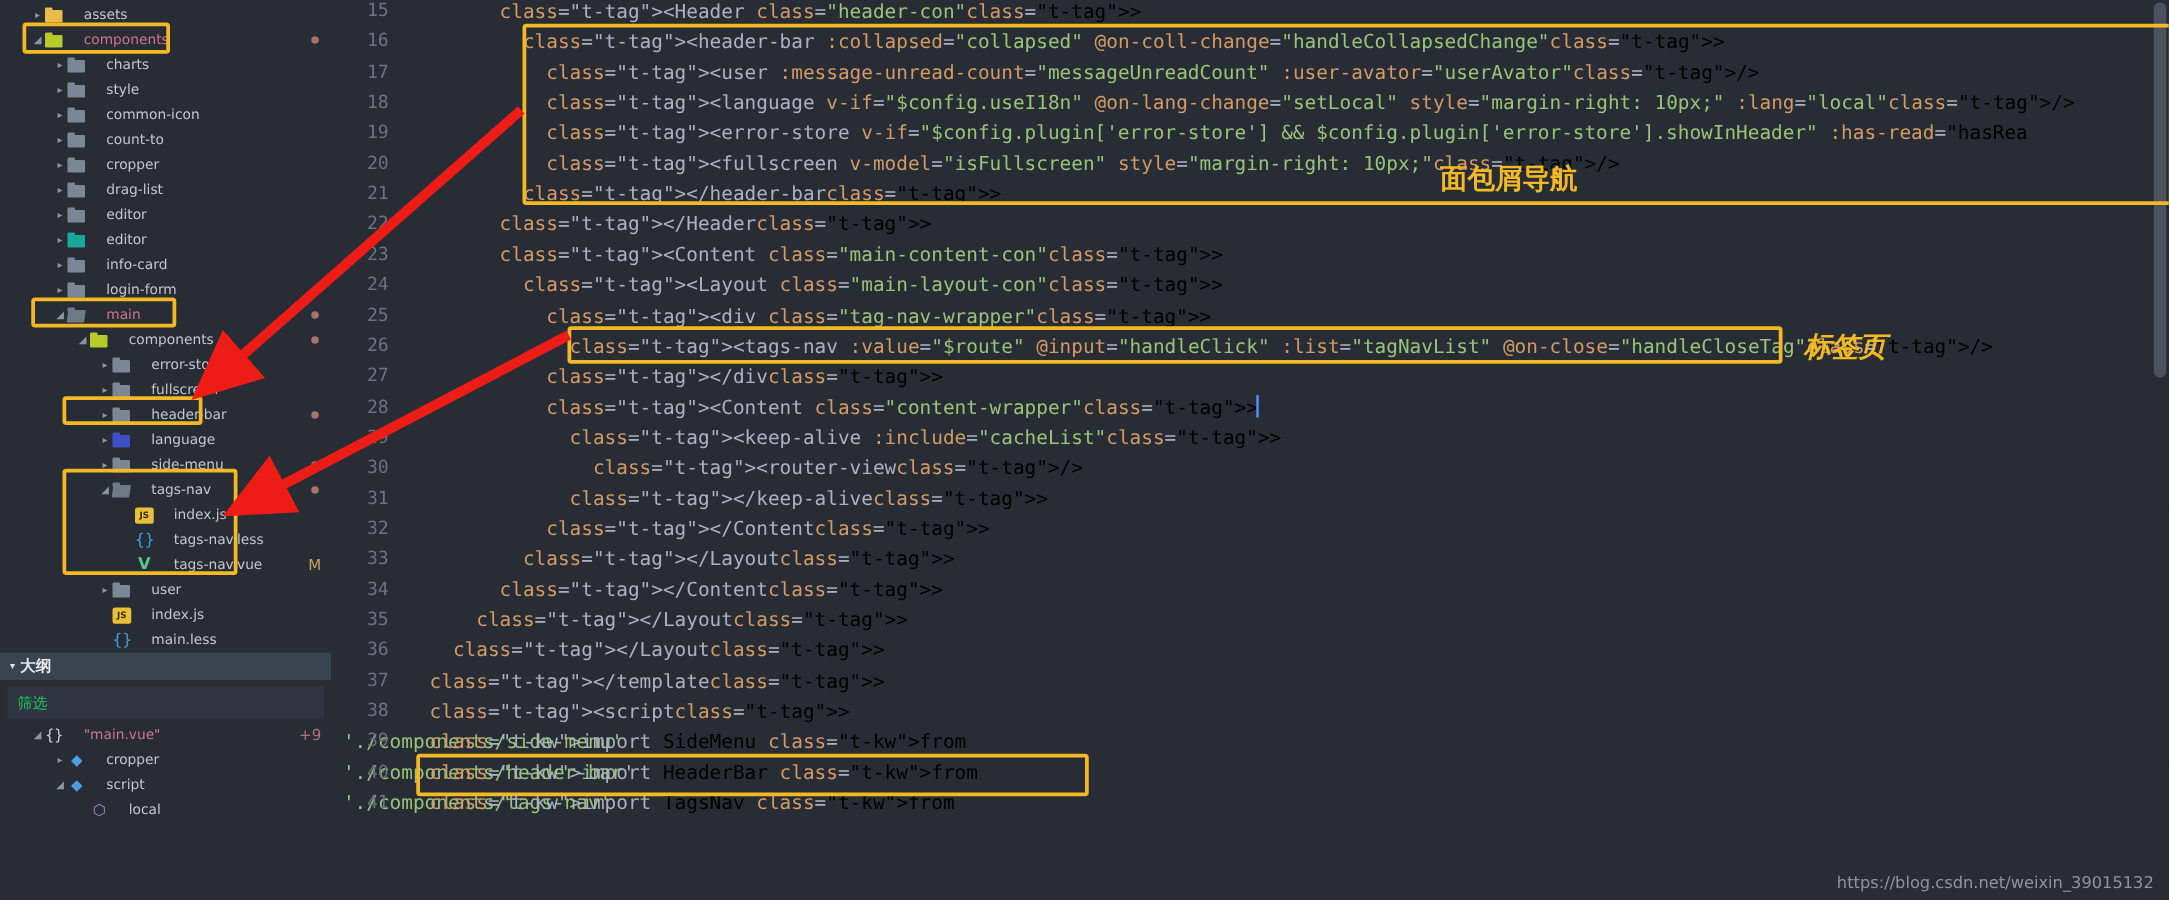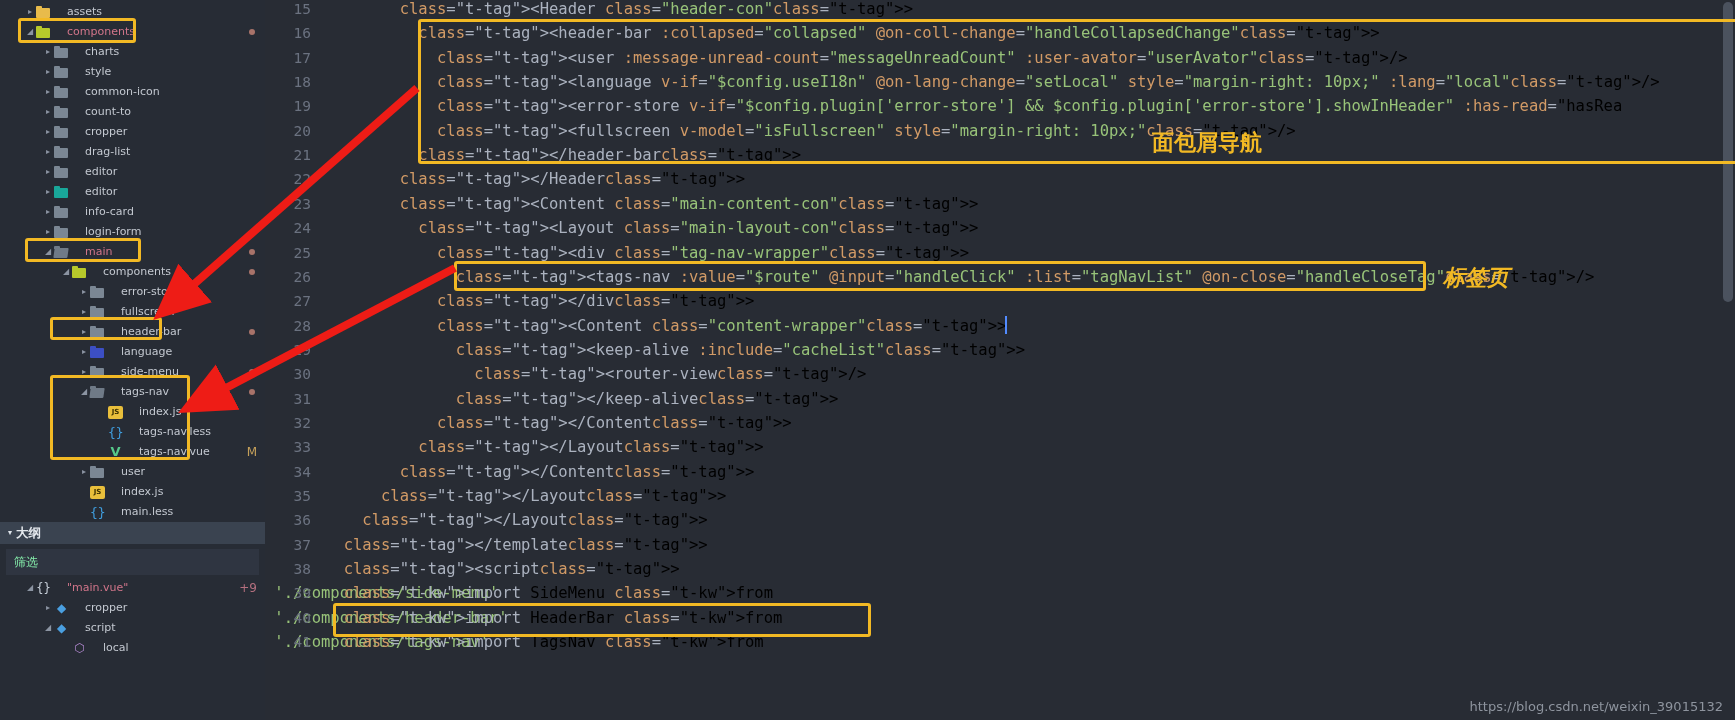--- a/index.html
+++ b/index.html
@@ -120,21 +120,21 @@
   }
   
   .panel-head{
     height:22px;line-height:22px;background:#3a4350;color:#e3e7ec;font-size:12.5px;
     display:flex;align-items:center;padding-left:4px;font-weight:600;
     font-family:"DejaVu Sans","Liberation Sans",sans-serif;
   }
   .panel-head .arrow{color:#dfe4ea;}
   .filter-box2{
     height:26px;background:#2f3541;margin:5px 6px 3px 6px;
-    display:flex;align-items:center;padding-left:8px;color:#86efac;font-size:12px;
+    display:flex;align-items:center;padding-left:8px;color:#22c55e;font-size:12px;
     font-family:"DejaVu Sans","Liberation Sans",sans-serif;
   }
   
   #editor{
     flex:1;height:720px;background:#282c34;position:relative;overflow:hidden;
   }
   #gutterbg{position:absolute;left:0;top:0;width:52px;height:720px;background:#282c34;}
   .code-line{
     position:absolute;left:0;height:24.35px;line-height:24.35px;white-space:pre;
     font-size:15.5px;font-family:"DejaVu Sans Mono","Liberation Mono",monospace;

